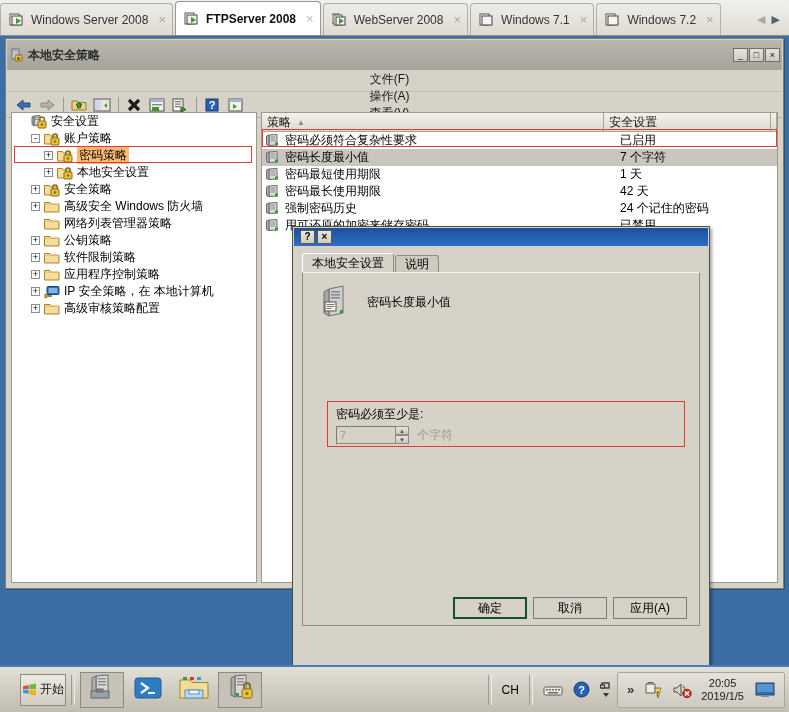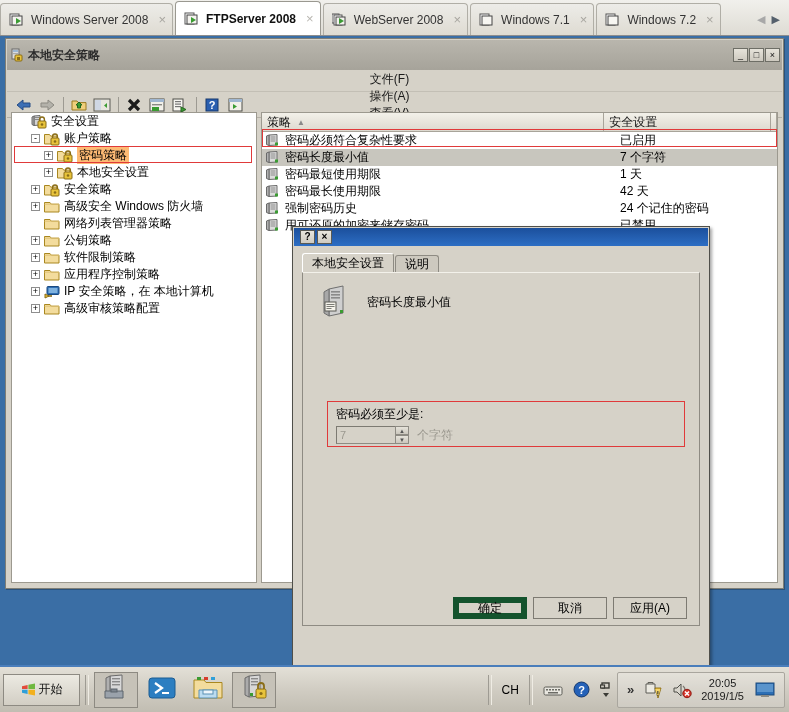--- a/index.html
+++ b/index.html
@@ -228,35 +228,35 @@
     display:flex;justify-content:flex-end;padding-right:12px;
   }
   .dbtn{
     width:74px;height:22px;margin-left:6px;
     background:#d6d2c8;
     border:1px solid #7d7a72;
     box-sizing:border-box;
     display:flex;align-items:center;justify-content:center;
     font-size:12px;color:#000;
   }
-  .dbtn.def{border:6px solid #14532d;}
+  .dbtn.def{border:2px solid #14532d;}
 
   
   #taskbar{
     position:absolute;left:0;bottom:0;width:789px;height:46px;
     background:linear-gradient(#e3e0d7,#cfcbc1 55%,#c1bdb2);
     border-top:1px solid #7e8fa8;
     box-sizing:border-box;
     display:flex;align-items:center;
   }
   #taskbar:before{
     content:"";position:absolute;left:0;top:-2px;width:100%;height:2px;background:#4a7ebb;
   }
   #startbtn{
-    width:77px;height:32px;margin-left:3px;
+    width:46px;height:32px;margin-left:20px;
     background:linear-gradient(#eceaE2,#d2cec4);
     border:1px solid #8d8a82;
     box-sizing:border-box;
     display:flex;align-items:center;justify-content:center;
     font-size:12px;color:#111;
   }
   #startbtn .flag{width:15px;height:15px;margin-right:3px;position:relative;flex:0 0 15px;}
   .tbsep{width:2px;height:30px;border-left:1px solid #9e9b93;border-right:1px solid #efece4;margin:0 5px;}
   .qlbtn{
     width:44px;height:36px;margin-right:2px;

